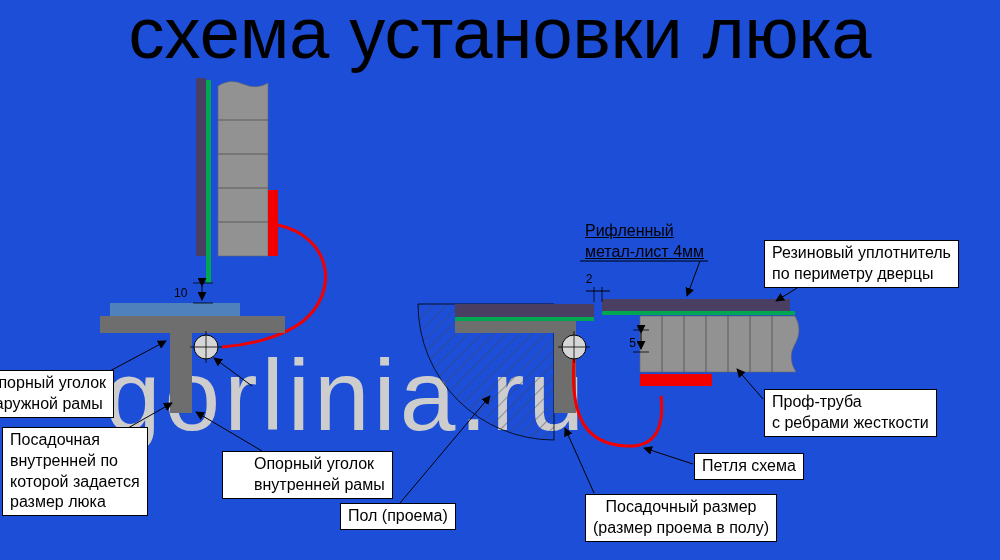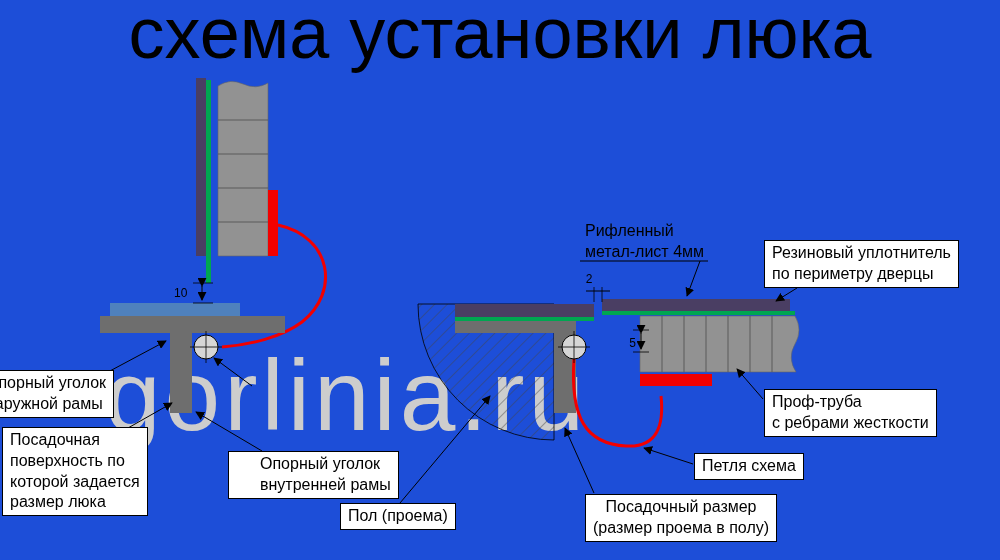--- a/index.html
+++ b/index.html
@@ -5,21 +5,21 @@
   html,body{margin:0;padding:0;background:#fff;}
   #stage{position:relative;width:1000px;height:560px;overflow:hidden;background:#1d4ed8;
          font-family:"Liberation Sans",sans-serif;color:#000;}
   #title{position:absolute;top:-8px;left:0;width:100%;text-align:center;
          font-size:72px;font-weight:400;z-index:3;white-space:nowrap;}
   #watermark{position:absolute;left:105px;top:338px;z-index:1;
              font-size:100px;letter-spacing:4px;color:#cdcdcd;user-select:none;}
   #draw{position:absolute;left:0;top:0;z-index:2;}
   .lbl{position:absolute;z-index:3;border:1px solid #000;background:#fff;
        padding:2px 7px;font-size:16px;line-height:1.3;white-space:pre-line;}
-  .lbl.plain{border:none;background:transparent;}
+  .lbl.plain{border:none;background:transparent;text-decoration:underline;}
   svg text{font-family:"Liberation Sans",sans-serif;font-size:12px;fill:#000;}
 </style>
 </head>
 <body>
 
 <div id="stage">
 
   <div id="title">схема установки люка</div>
 
   <div id="watermark">gorlinia.ru</div>
@@ -96,26 +96,26 @@
       <line x1="693" y1="464" x2="644" y2="448" marker-end="url(#arrow)"></line>
       <line x1="400" y1="503" x2="490" y2="396" marker-end="url(#arrow)"></line>
       <line x1="594" y1="493" x2="565" y2="428" marker-end="url(#arrow)"></line>
     </g>
   </svg>
 
   <div class="lbl" style="left:-22px;top:370px;">Опорный уголок
 наружной рамы</div>
 
   <div class="lbl" style="left:2px;top:427px;">Посадочная
-поверхность по
+внутренней по
 которой задается
 размер люка</div>
 
 
-  <div class="lbl" style="left:228px;top:451px;padding-left:31px;">Опорный уголок
+  <div class="lbl" style="left:222px;top:451px;padding-left:31px;">Опорный уголок
 внутренней рамы</div>
 
   <div class="lbl plain" style="left:578px;top:219px;">Рифленный
 метал-лист 4мм</div>
 
   <div class="lbl" style="left:764px;top:389px;">Проф-труба
 с ребрами жесткости</div>
 
   <div class="lbl" style="left:764px;top:240px;">Резиновый уплотнитель
 по периметру дверцы</div>

